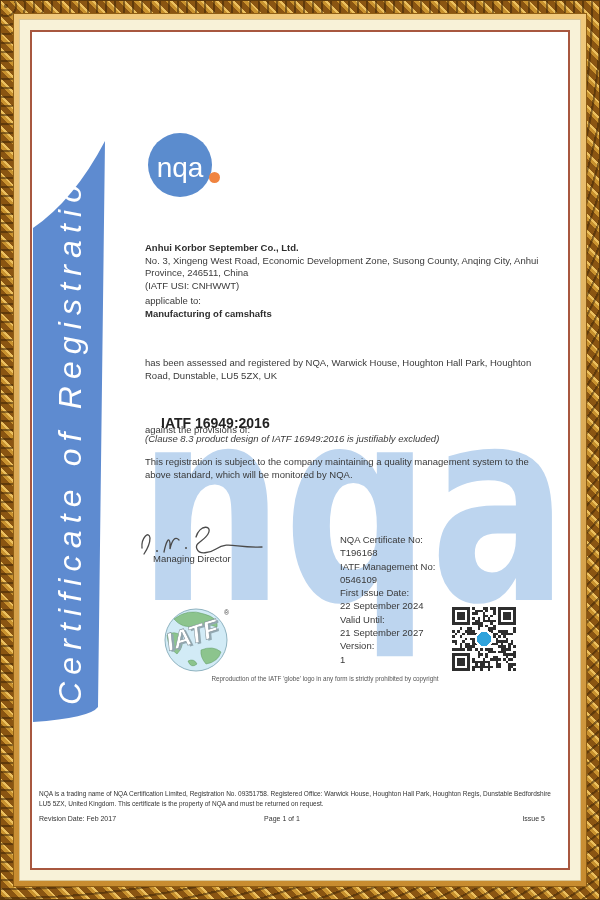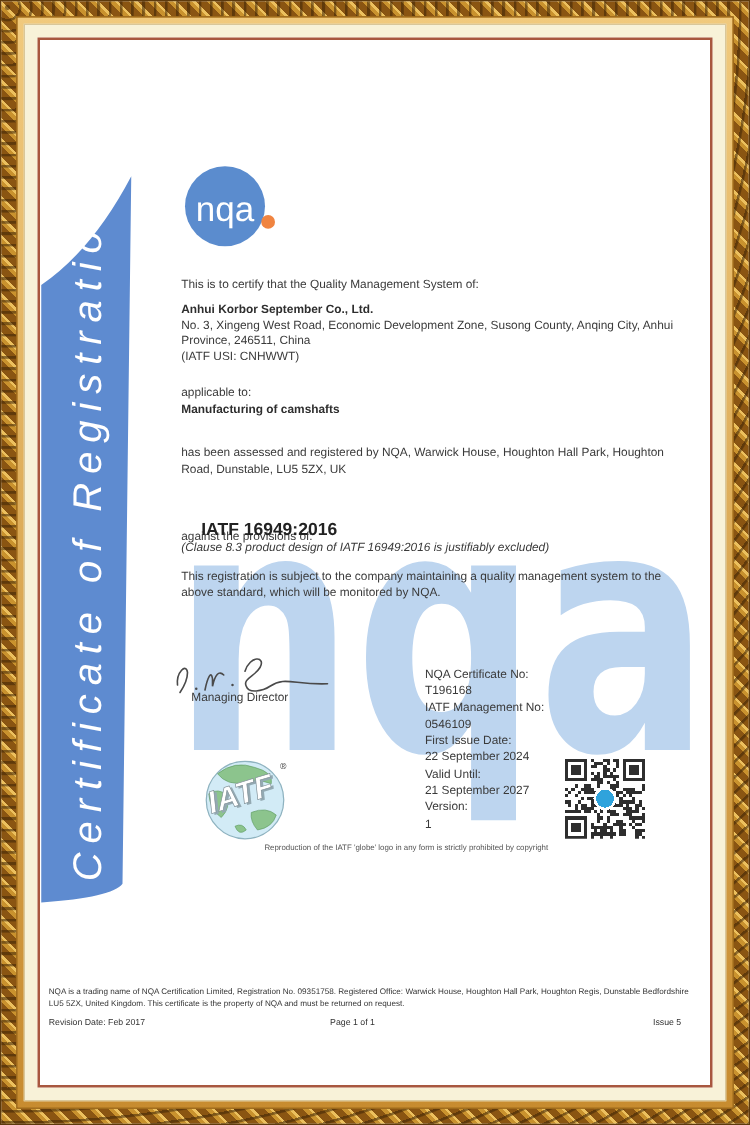--- a/index.html
+++ b/index.html
@@ -55,29 +55,28 @@
           <svg class="abs banner-svg" width="120" height="740">
             <path d="M 73 109 L 66 675 Q 58 686 1 690 L 1 196 Q 42 168 73 109 Z" fill="#5e8bd0"></path>
             <text transform="translate(49 673) rotate(-90)" x="0" y="0" font-size="32" font-style="italic" fill="#ffffff" textLength="545" lengthAdjust="spacing">Certificate of Registration</text>
           </svg>
 
           <div class="abs logo-circle" style="background: rgb(91, 140, 206);">
             <span>nqa</span>
           </div>
           <div class="abs logo-dot" style="background: rgb(240, 132, 64);"></div>
 
-          <div class="abs txt" style="top:190px;">This is to certify that the Quality Management System of:</div>
 
           <div class="abs txt" style="top:210px;">
             <div class="b">Anhui Korbor September Co., Ltd.</div>
             <div>No. 3, Xingeng West Road, Economic Development Zone, Susong County, Anqing City, Anhui Province, 246511, China</div>
             <div>(IATF USI: CNHWWT)</div>
           </div>
 
-          <div class="abs txt" style="top:277px;">
+          <div class="abs txt" style="top:263px;">
             <div>applicable to:</div>
             <div class="b">Manufacturing of camshafts</div>
           </div>
 
           <div class="abs txt" style="top:325px;">has been assessed and registered by NQA, Warwick House, Houghton Hall Park, Houghton Road, Dunstable, LU5 5ZX, UK</div>
 
           <div class="abs txt" style="top:358px;margin-top:34px;">against the provisions of:</div>
 
           <div class="abs txt standard" style="top:384px;padding-left:16px;">IATF 16949:2016</div>
           <div class="abs txt" style="top:401px;font-style:italic;">(Clause 8.3 product design of IATF 16949:2016 is justifiably excluded)</div>

